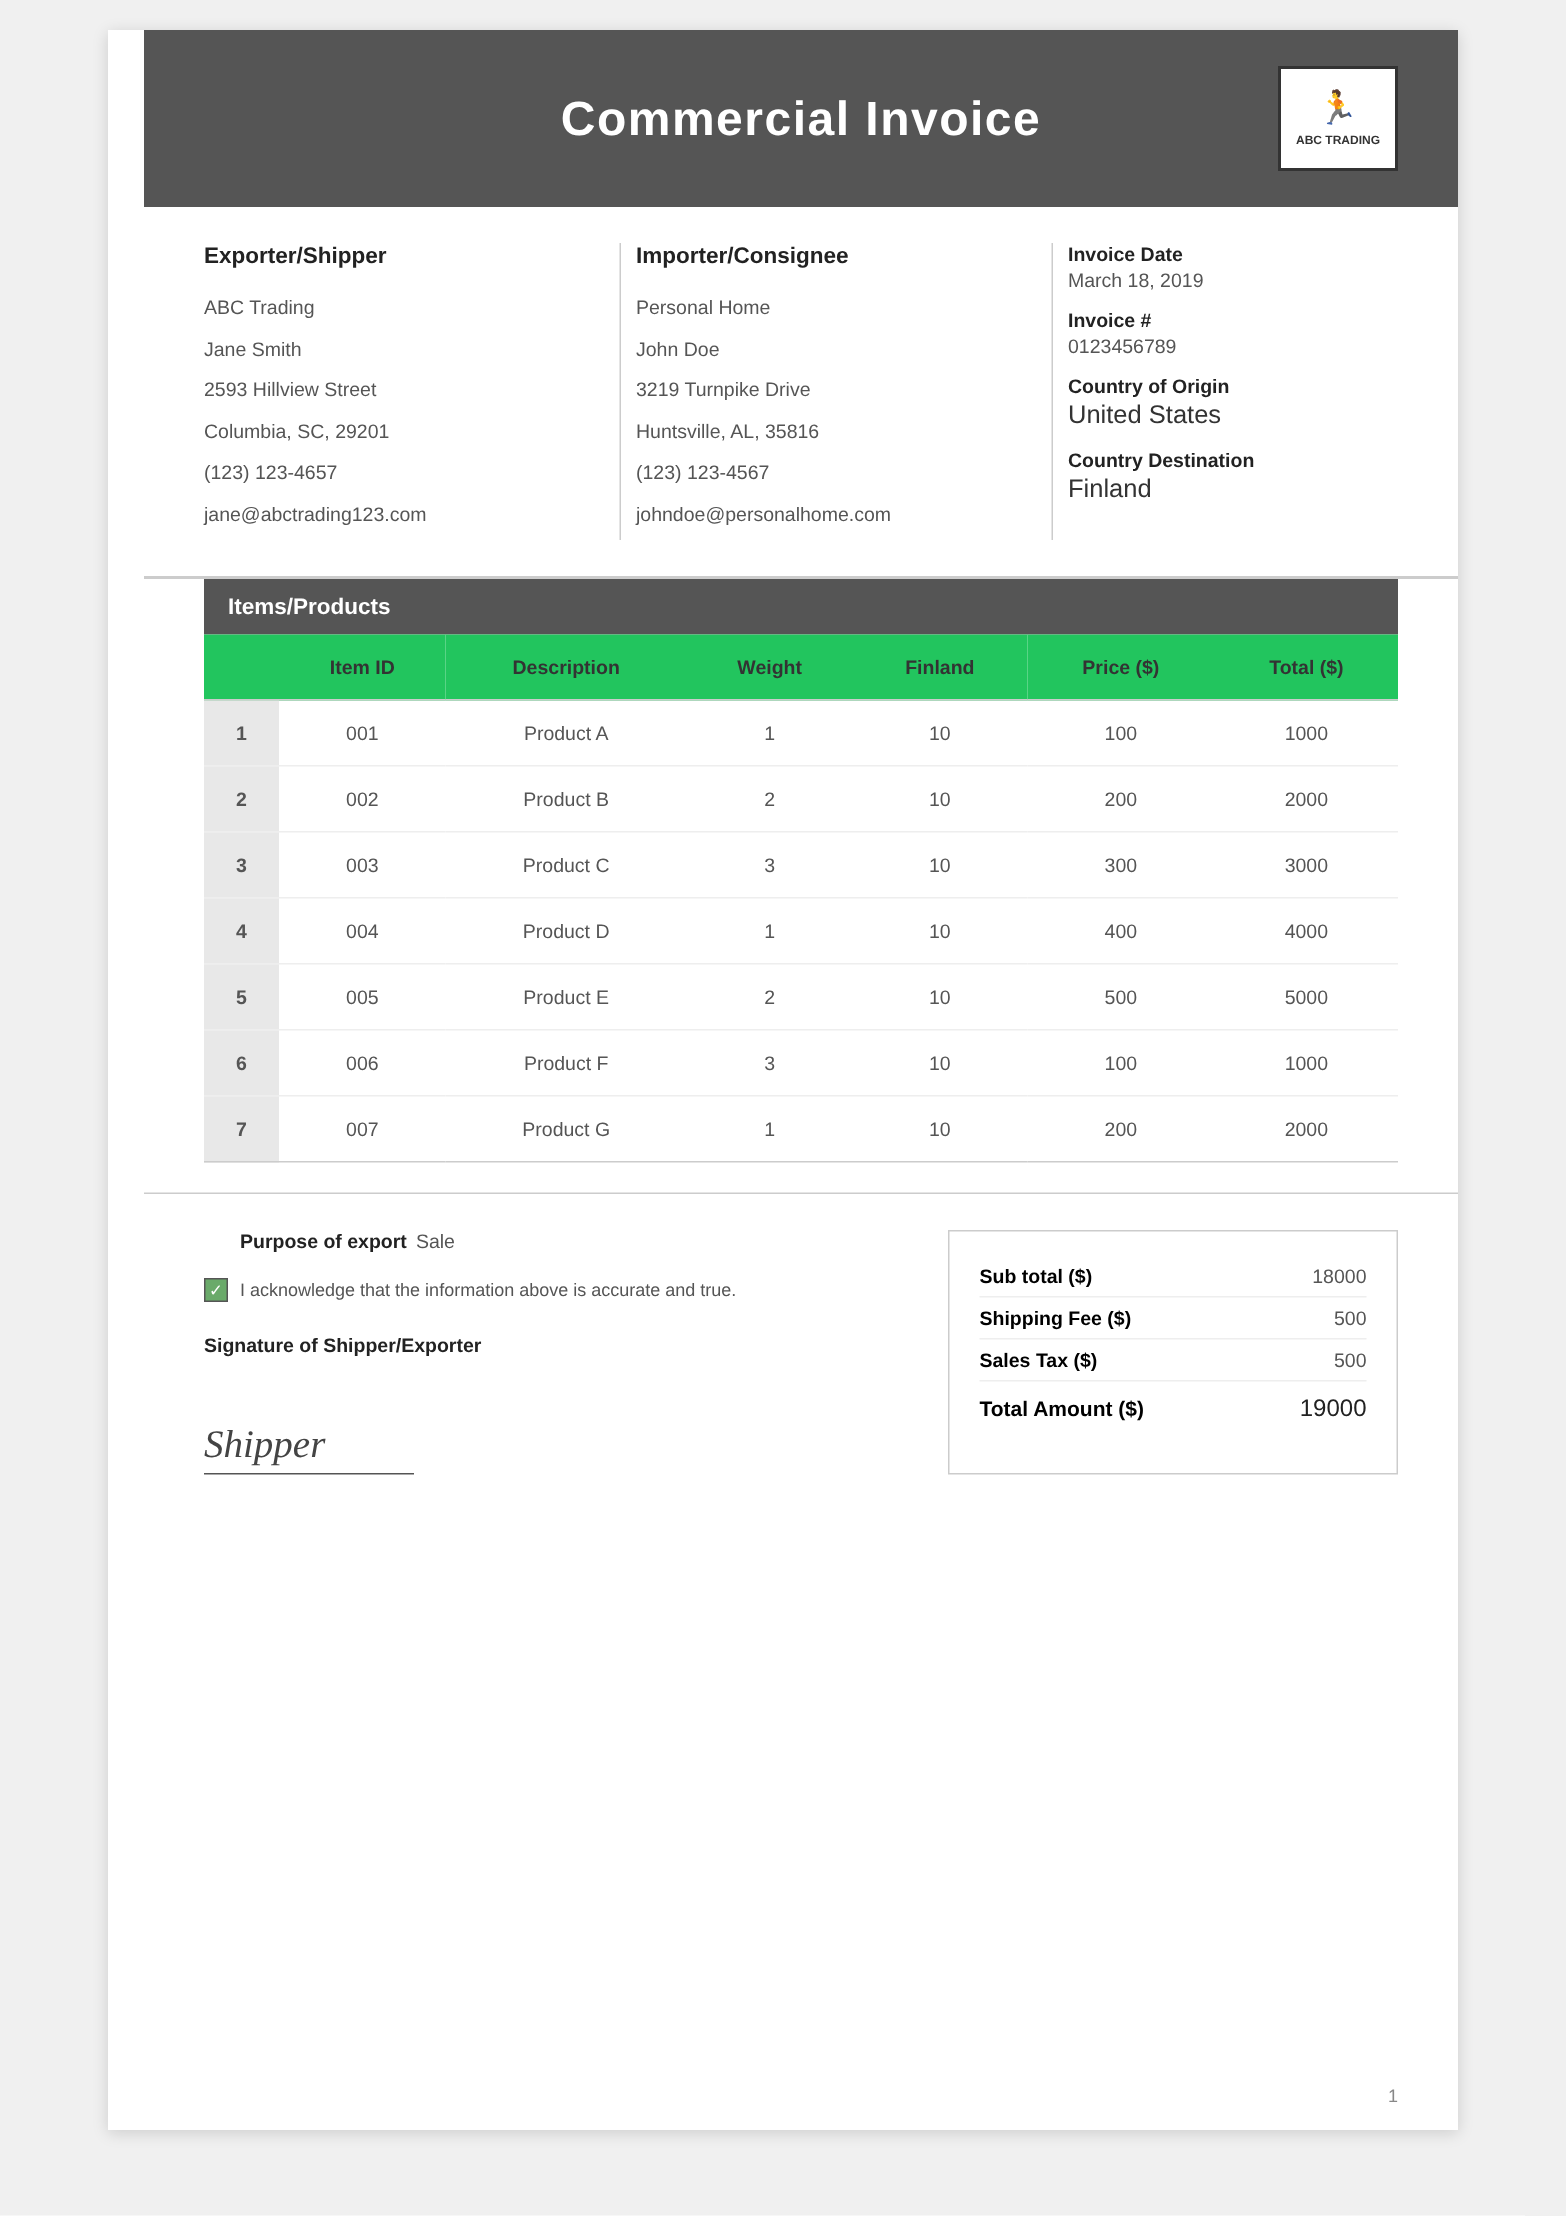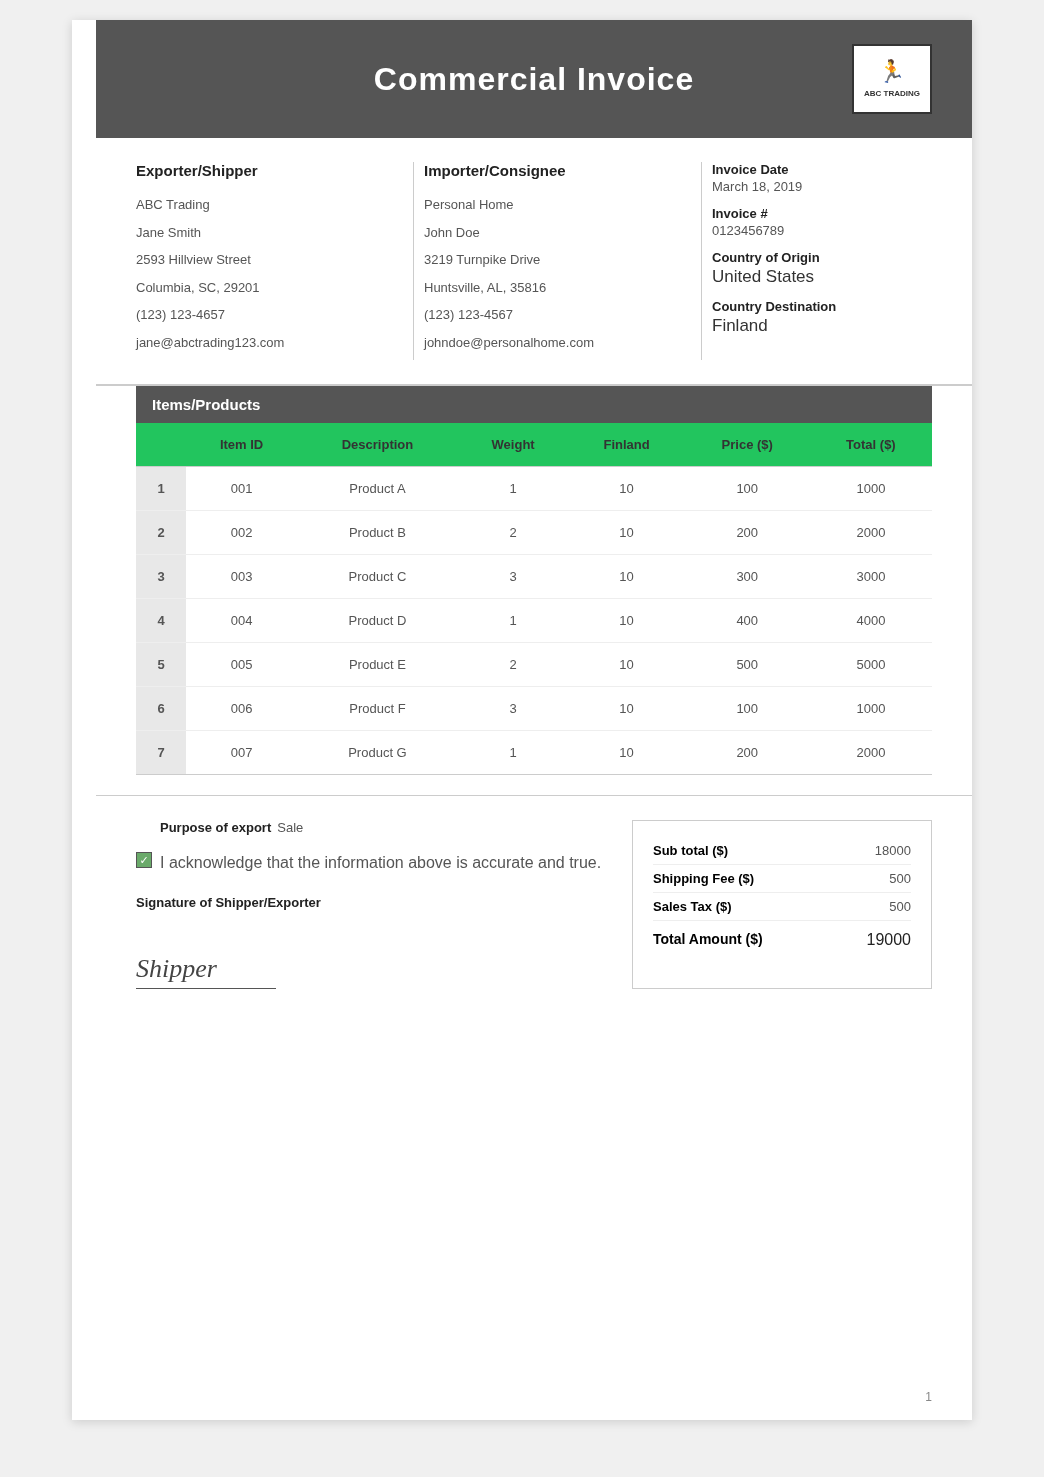--- a/index.html
+++ b/index.html
@@ -203,21 +203,21 @@
       background: #6aaa6a;
       flex-shrink: 0;
       margin-top: 1px;
       display: flex;
       align-items: center;
       justify-content: center;
       color: #fff;
       font-size: 11px;
     }
     .acknowledge-text {
-      font-size: 16px;
+      font-size: 12px;
       color: #555;
       line-height: 1.5;
     }
     .signature-label {
       font-weight: bold;
       font-size: 13px;
       color: #222;
       margin-bottom: 44px;
     }
     .signature-area {

